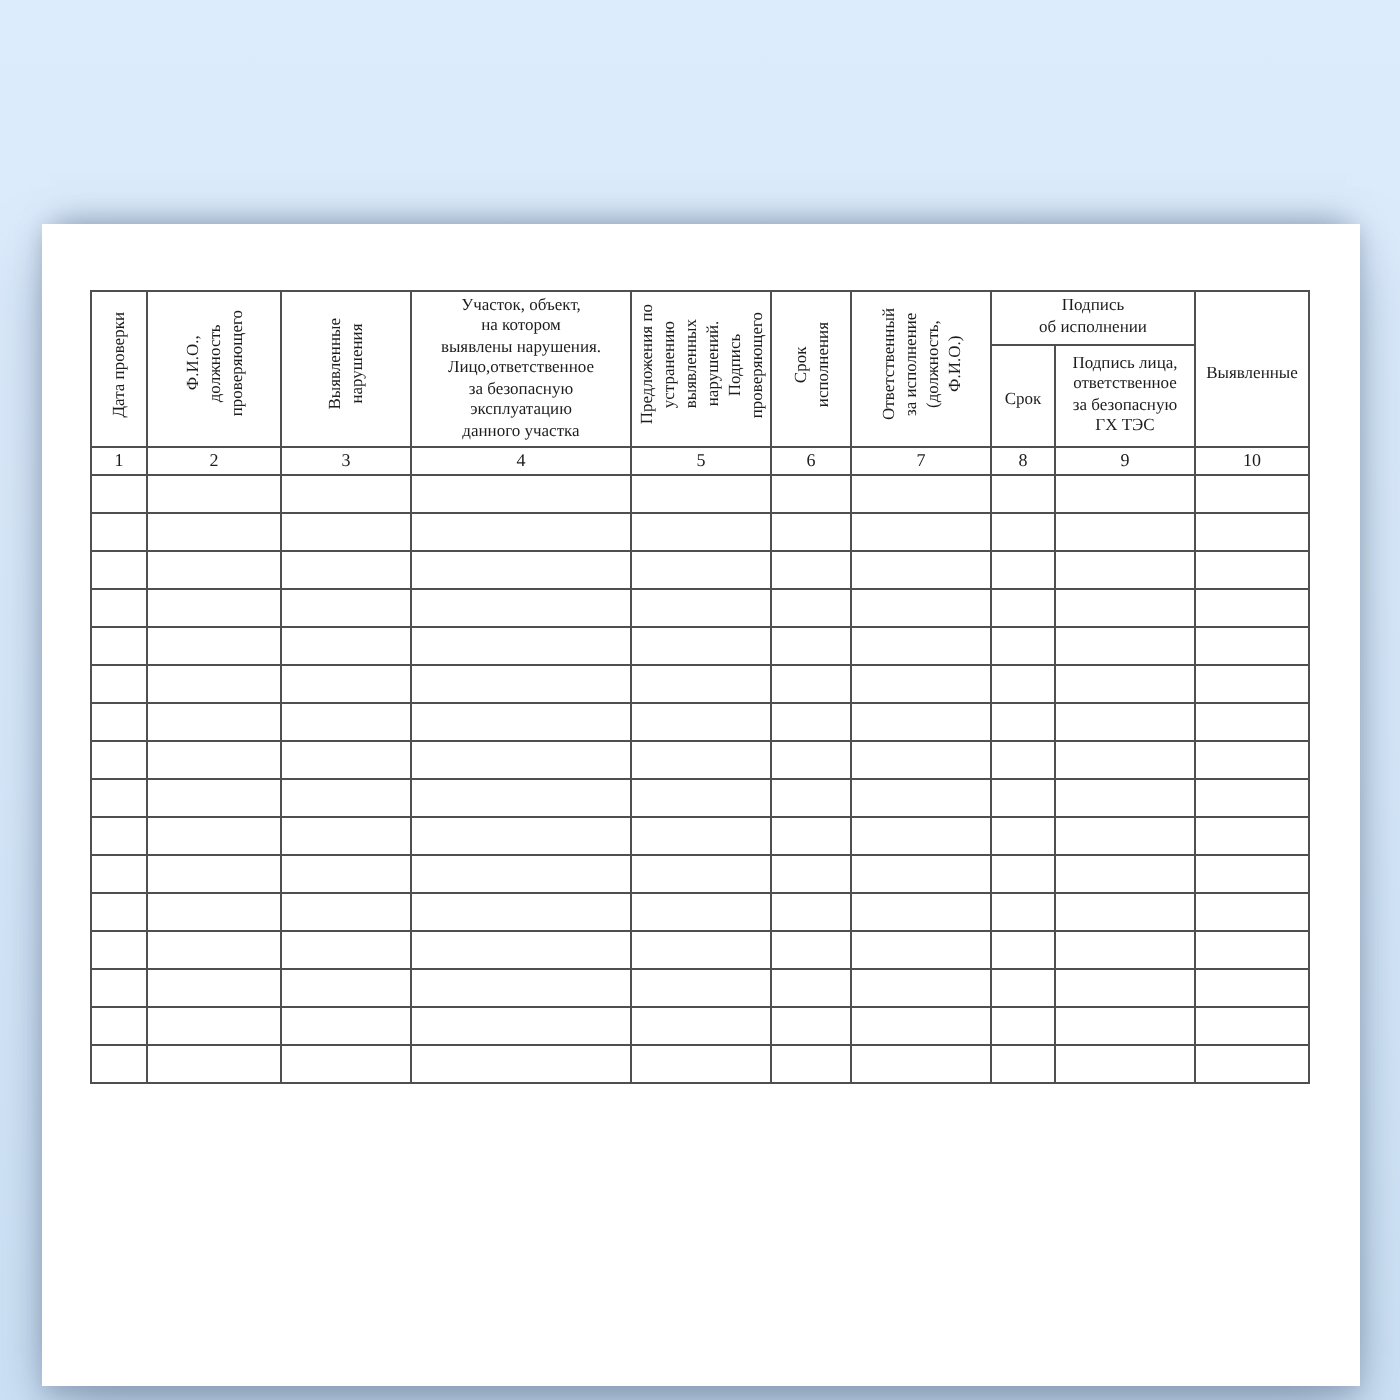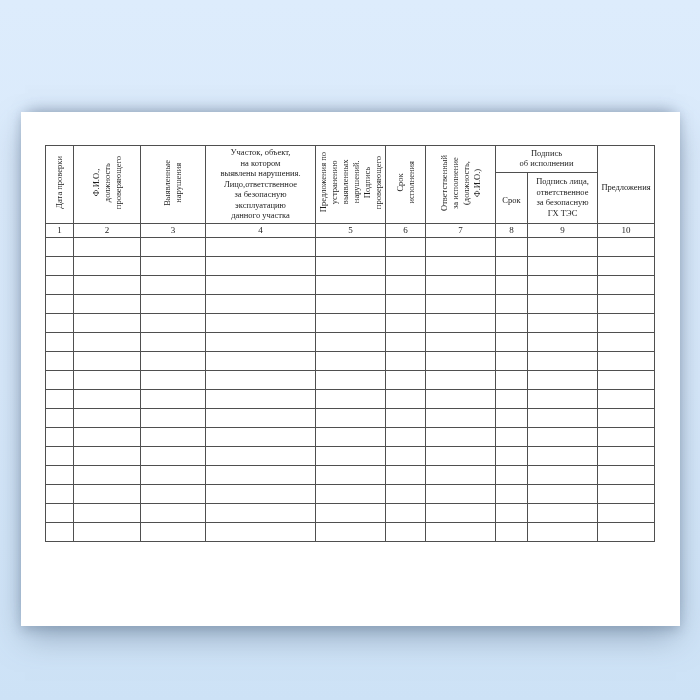--- a/index.html
+++ b/index.html
@@ -6,21 +6,21 @@
   html, body { margin: 0; padding: 0; }
   body {
     width: 700px; height: 700px; overflow: hidden; position: relative;
     font-family: "Liberation Serif", "DejaVu Serif", serif;
     background: linear-gradient(180deg,
       var(--background-top, #ddecfc) 0%,
       #d7e8fa 55%,
       var(--background-bottom, #cde2f6) 100%);
   }
   .paper {
-    position: absolute; left: 21px; top: 112px; width: 659px; height: 514px;
+    position: absolute; left: 21px; top: 112px; width: 659px; height: 581px;
     background: var(--paper, #ffffff);
     box-shadow:
       0 -9px 14px -7px rgba(104, 124, 150, 0.55),
       0 14px 30px -4px rgba(88, 110, 136, 0.50),
       0 4px 10px rgba(100, 120, 145, 0.30);
   }
   table.journal {
     position: absolute; left: 24px; top: 33px;
     border-collapse: collapse; table-layout: fixed;
     width: 609px;
@@ -90,21 +90,21 @@
 Подпись
 проверяющего</span></th>
         <th rowspan="2"><span class="vtext">Срок
 исполнения</span></th>
         <th rowspan="2"><span class="vtext">Ответственный
 за исполнение
 (должность,
 Ф.И.О.)</span></th>
         <th colspan="2"><span class="htext">Подпись
 об исполнении</span></th>
-        <th rowspan="2"><span class="htext">Предложения</span></th>
+        <th rowspan="2"><span class="htext">Выявленные</span></th>
       </tr>
       <tr class="hdr-sub">
         <th><span class="htext">Срок</span></th>
         <th><span class="htext">Подпись лица,
 ответственное
 за безопасную
 ГХ ТЭС</span></th>
       </tr>
       <tr class="num-row">
         <td>1</td>

